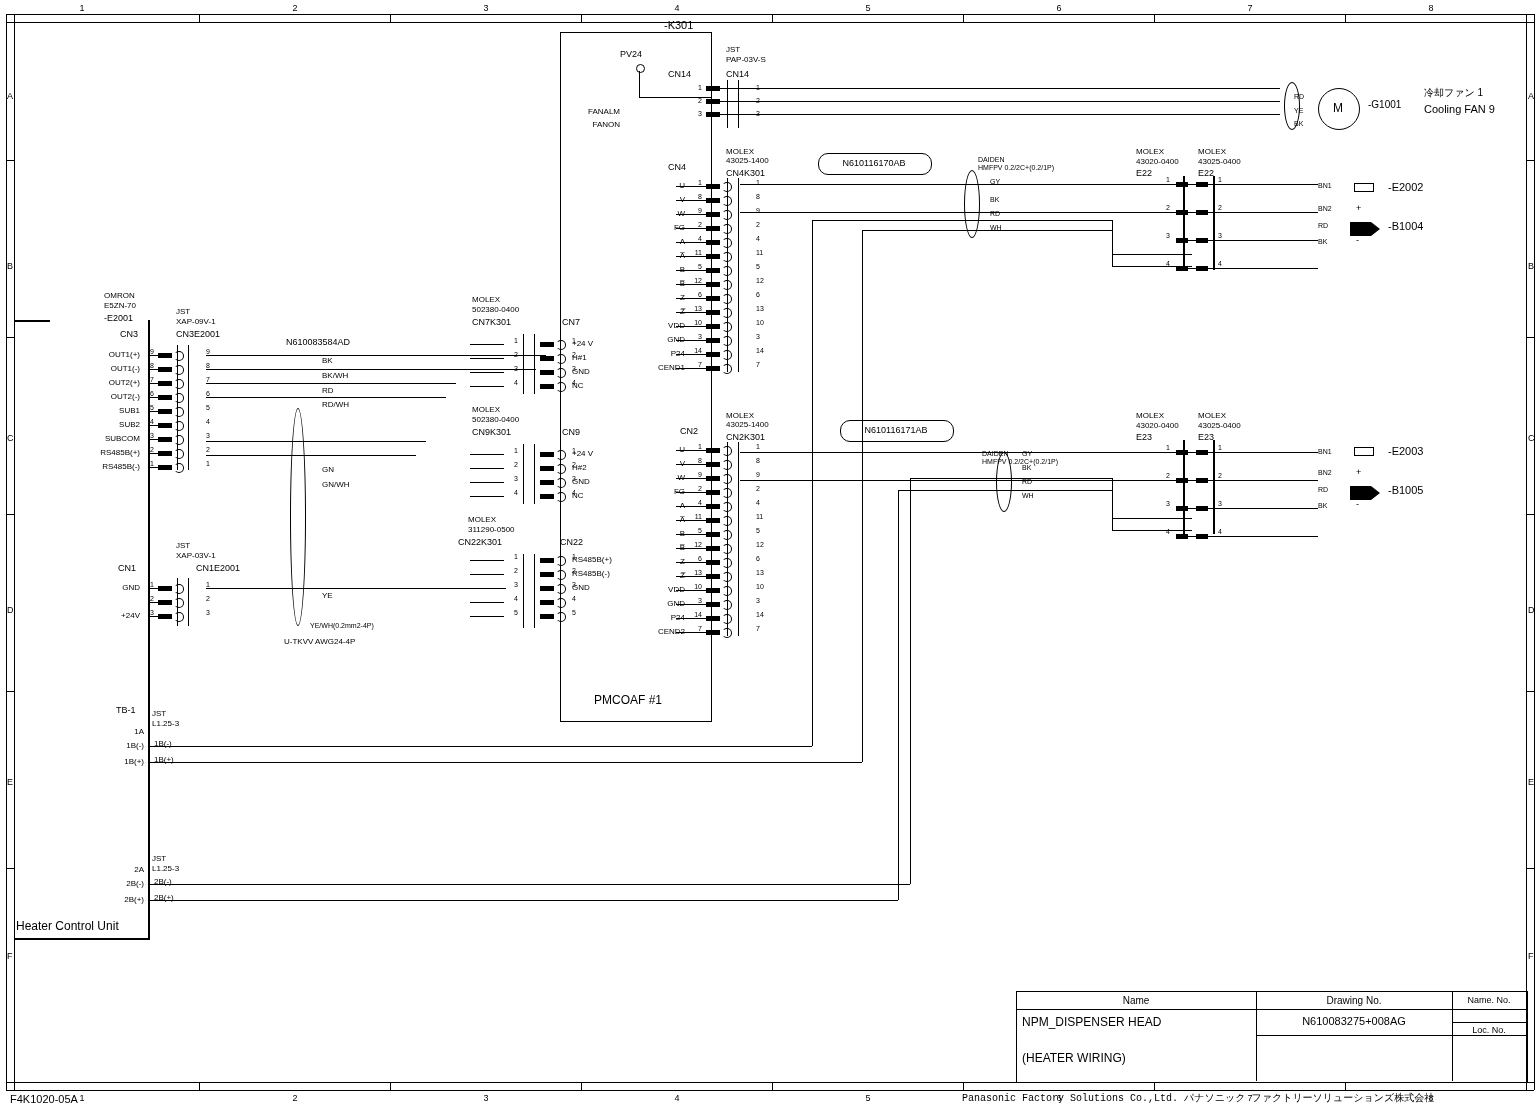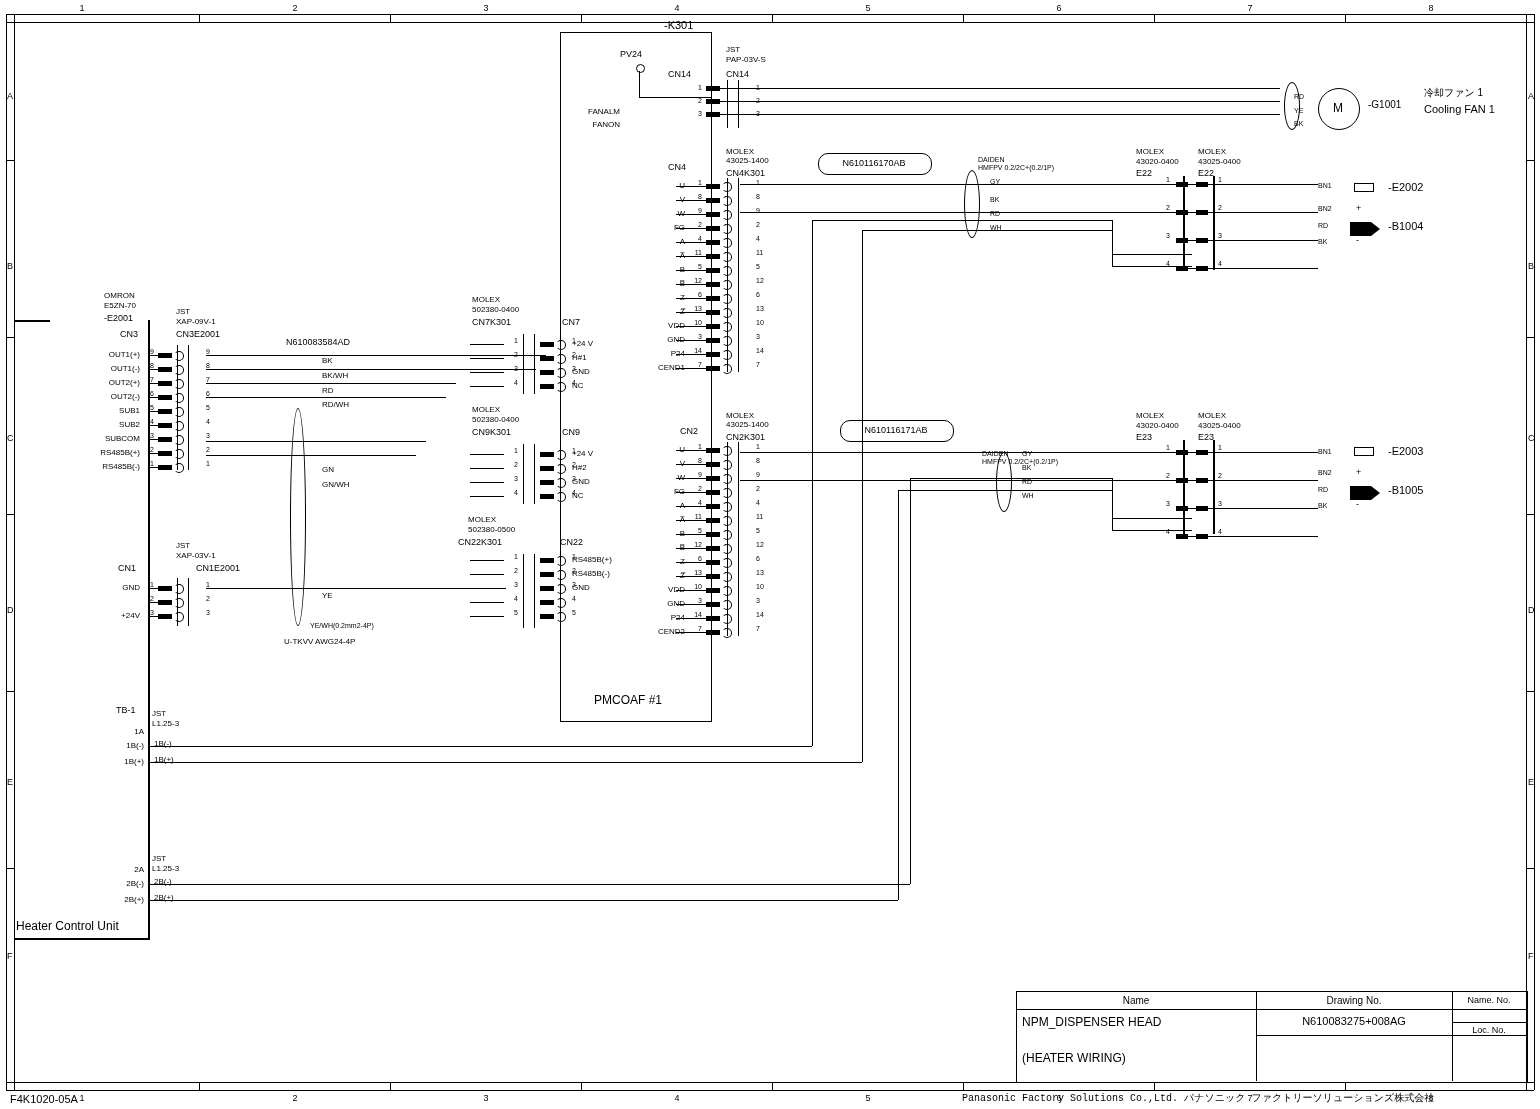--- a/index.html
+++ b/index.html
@@ -131,21 +131,21 @@
   <div class="ln h" style="left:720px;top:114px;width:560px;"></div>
 
   <div class="oval" style="left:1284px;top:82px;width:14px;height:46px;"></div>
   <div class="t t7" style="left:1294px;top:93px;">RD</div>
   <div class="t t7" style="left:1294px;top:107px;">YE</div>
   <div class="t t7" style="left:1294px;top:120px;">BK</div>
   <div class="circ" style="left:1318px;top:88px;width:40px;height:40px;"></div>
   <div class="t t12 ctr" style="left:1318px;top:102px;width:40px;">M</div>
   <div class="t t10" style="left:1368px;top:100px;">-G1001</div>
   <div class="t t10" style="left:1424px;top:88px;">冷却ファン 1</div>
-  <div class="t t11" style="left:1424px;top:104px;">Cooling FAN 1</div>
+  <div class="t t11" style="left:1424px;top:104px;">Cooling FAN 9</div>
 
   <div class="t t9" style="left:668px;top:163px;">CN4</div>
   <div class="t t8" style="left:726px;top:148px;">MOLEX</div>
   <div class="t t8" style="left:726px;top:157px;">43025-1400</div>
   <div class="t t9" style="left:726px;top:169px;">CN4K301</div>
   <div class="ln v" style="left:727px;top:178px;height:194px;"></div>
   <div class="ln v" style="left:738px;top:178px;height:194px;"></div>
 
   <div class="t t9" style="left:668px;top:427px;padding-left:12px;">CN2</div>
   <div class="t t8" style="left:726px;top:412px;">MOLEX</div>
@@ -179,21 +179,21 @@
   <div class="ln v" style="left:534px;top:334px;height:60px;"></div>
 
   <div class="t t8" style="left:472px;top:406px;">MOLEX</div>
   <div class="t t8" style="left:472px;top:416px;">502380-0400</div>
   <div class="t t9" style="left:472px;top:428px;">CN9K301</div>
   <div class="t t9" style="left:562px;top:428px;">CN9</div>
   <div class="ln v" style="left:523px;top:444px;height:60px;"></div>
   <div class="ln v" style="left:534px;top:444px;height:60px;"></div>
 
   <div class="t t8" style="left:468px;top:516px;">MOLEX</div>
-  <div class="t t8" style="left:468px;top:526px;">502380-0500</div>
+  <div class="t t8" style="left:468px;top:526px;">311290-0500</div>
   <div class="t t9" style="left:458px;top:538px;">CN22K301</div>
   <div class="t t9" style="left:560px;top:538px;">CN22</div>
   <div class="ln v" style="left:523px;top:554px;height:74px;"></div>
   <div class="ln v" style="left:534px;top:554px;height:74px;"></div>
 
   <div class="t t8" style="left:1136px;top:148px;">MOLEX</div>
   <div class="t t8" style="left:1136px;top:158px;">43020-0400</div>
   <div class="t t8" style="left:1198px;top:148px;">MOLEX</div>
   <div class="t t8" style="left:1198px;top:158px;">43025-0400</div>
   <div class="t t9" style="left:1136px;top:169px;">E22</div>

